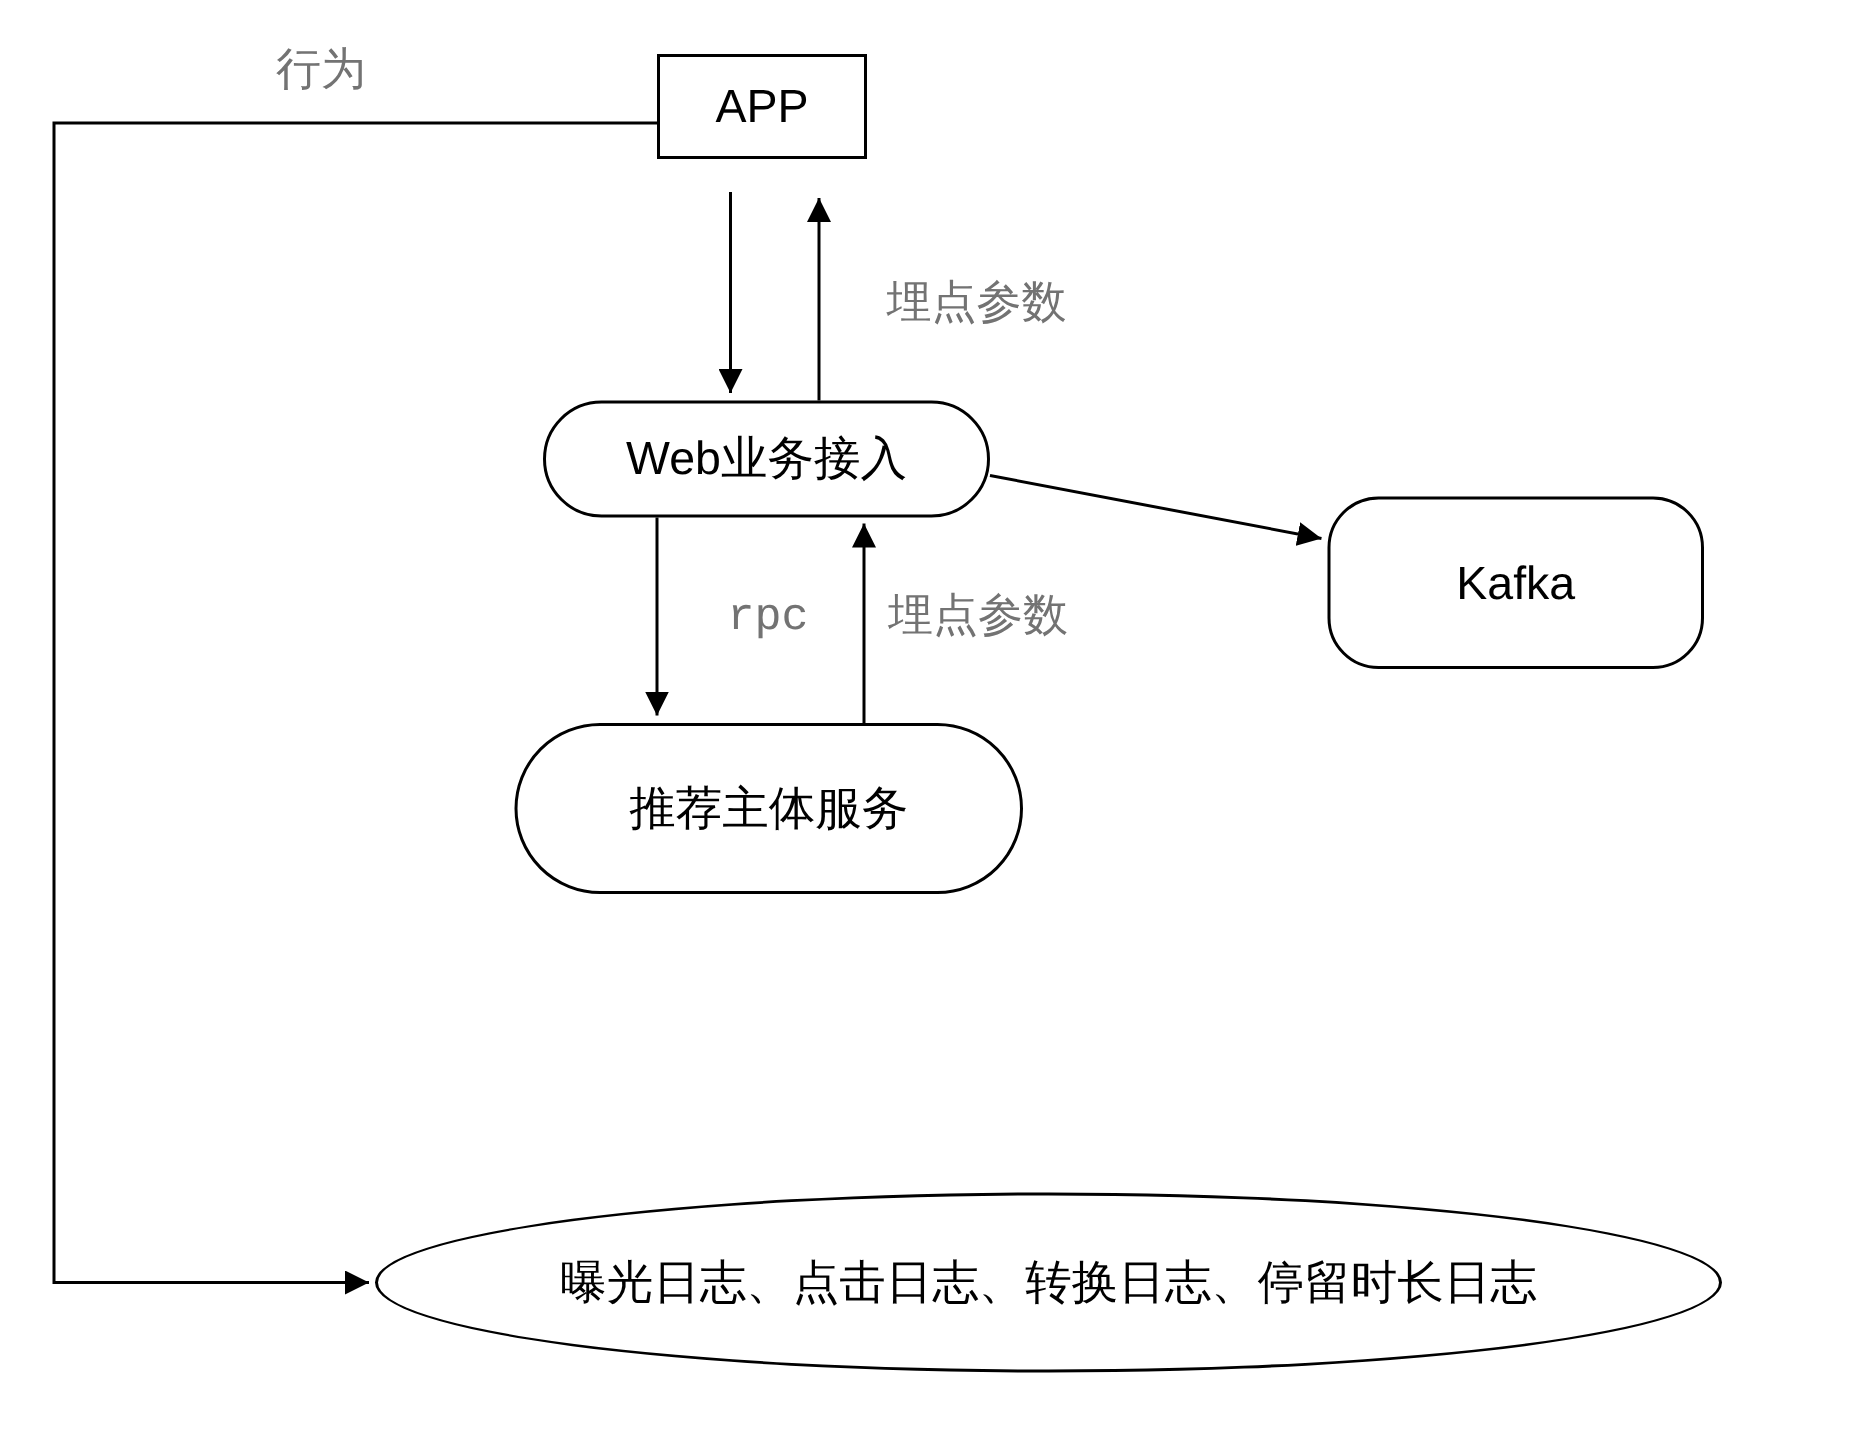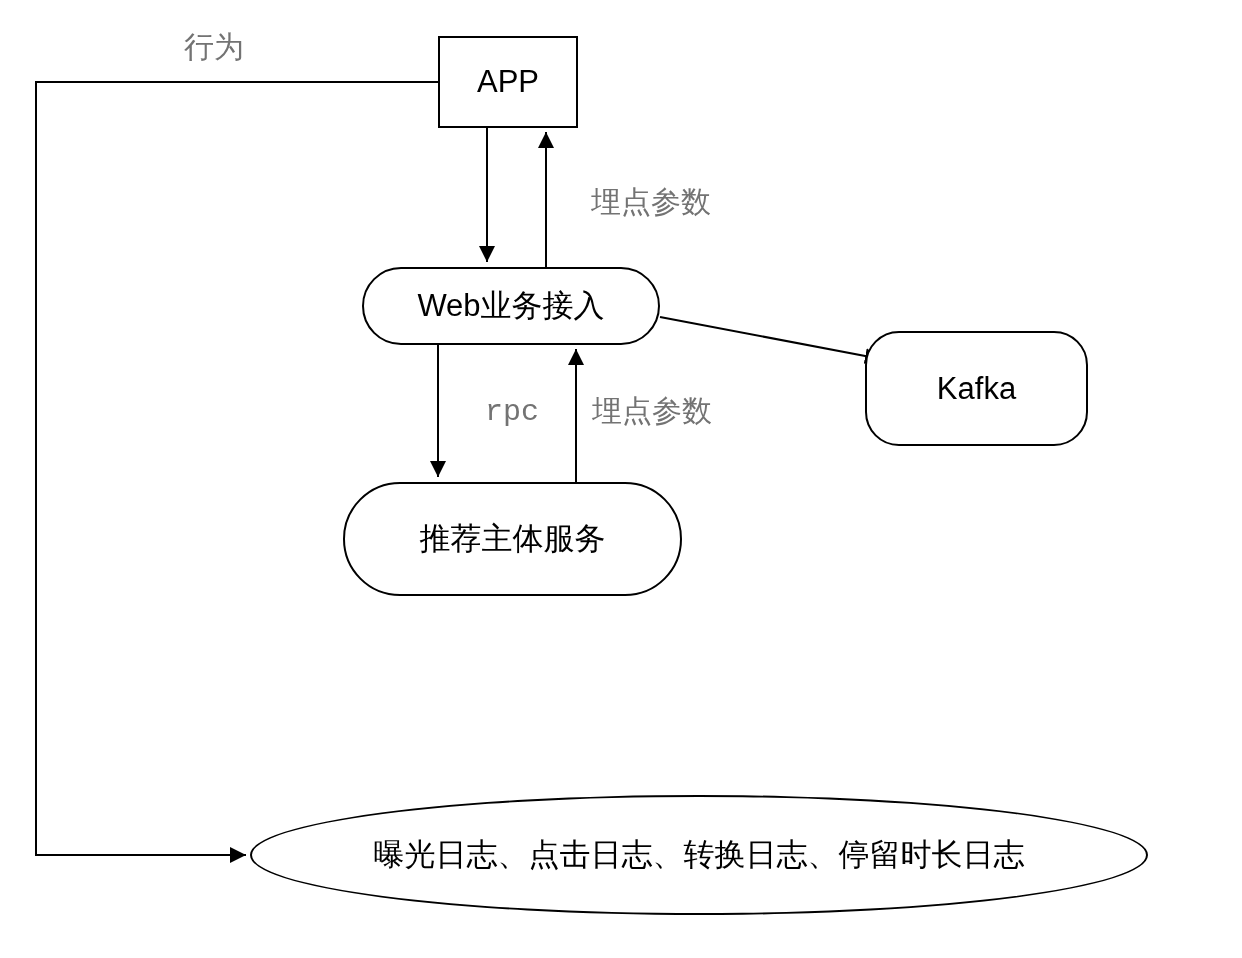--- a/index.html
+++ b/index.html
@@ -68,29 +68,29 @@
 
     <path d="M 546 267 L 546 132" fill="none" stroke="#000000" stroke-width="2" marker-end="url(#arrow)"></path>
 
     <path d="M 660 317 L 881 359" fill="none" stroke="#000000" stroke-width="2" marker-end="url(#arrow)"></path>
 
     <path d="M 438 345 L 438 477" fill="none" stroke="#000000" stroke-width="2" marker-end="url(#arrow)"></path>
 
     <path d="M 576 482 L 576 349" fill="none" stroke="#000000" stroke-width="2" marker-end="url(#arrow)"></path>
   </svg>
 
-  <div class="node rect" style="left:438px; top:36px; width:140px; height:92px;">
+  <div class="node rect" style="left:438px; top:36px; width:140px; height:70px;">
     <span>APP</span>
   </div>
 
   <div class="node pill-sm" style="left:362px; top:267px; width:298px; height:78px;">
     <span>Web业务接入</span>
   </div>
 
-  <div class="node round" style="left:865px; top:331px; width:223px; height:115px;">
+  <div class="node round" style="left:885px; top:331px; width:251px; height:115px;">
     <span>Kafka</span>
   </div>
 
   <div class="node pill-lg" style="left:343px; top:482px; width:339px; height:114px;">
     <span>推荐主体服务</span>
   </div>
 
   <div class="node ellipse" style="left:250px; top:795px; width:898px; height:120px;">
     <span>曝光日志、点击日志、转换日志、停留时长日志</span>
   </div>

